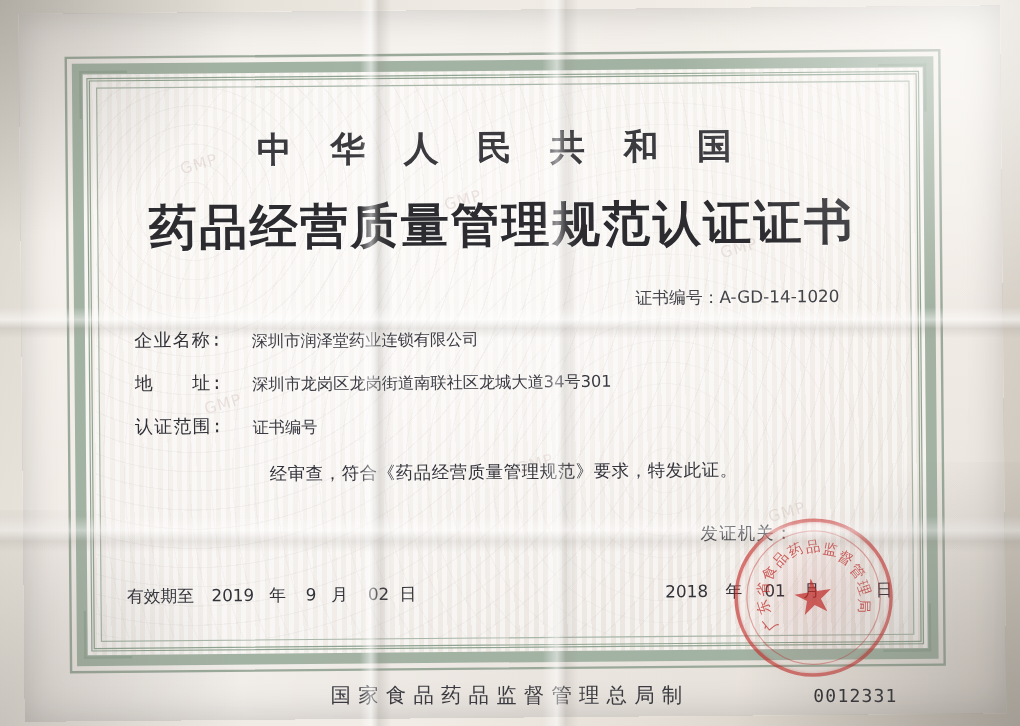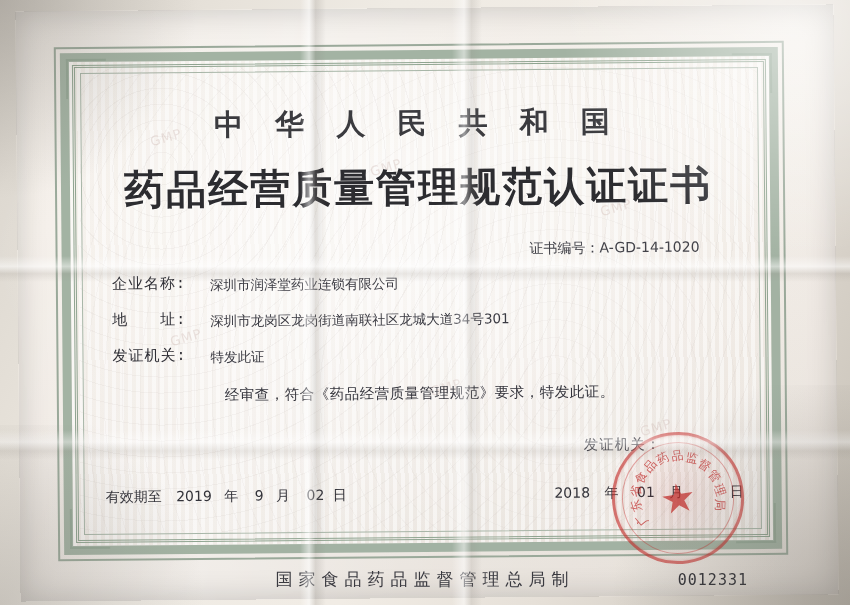--- a/index.html
+++ b/index.html
@@ -202,22 +202,22 @@
     <div class="fields">
       <div class="frow">
         <div class="flabel">企业名称:</div>
         <div class="fvalue">深圳市润泽堂药业连锁有限公司</div>
       </div>
       <div class="frow">
         <div class="flabel">地　　址:</div>
         <div class="fvalue">深圳市龙岗区龙岗街道南联社区龙城大道34号301</div>
       </div>
       <div class="frow">
-        <div class="flabel">发证机关:</div>
-        <div class="fvalue">特发此证</div>
+        <div class="flabel">认证范围:</div>
+        <div class="fvalue">证书编号</div>
       </div>
     </div>
 
     <div class="statement">经审查，符合《药品经营质量管理规范》要求，特发此证。</div>
 
     <div class="issuer">发证机关：</div>
 
     <div class="bottomrow">
       <div class="validity">
         <span>有效期至</span>

